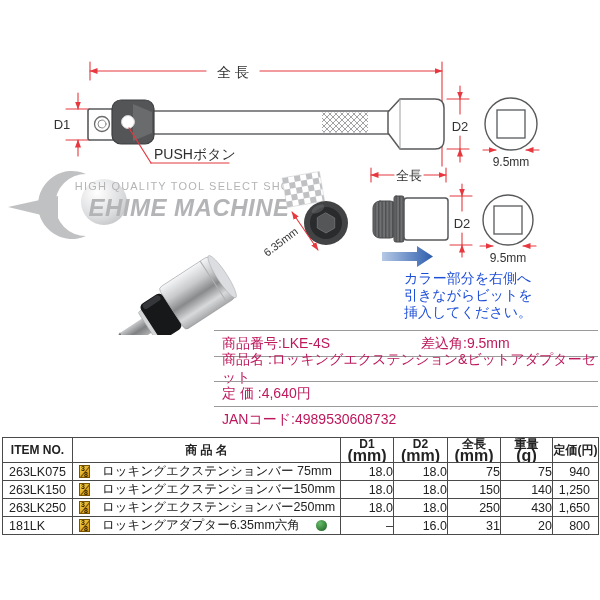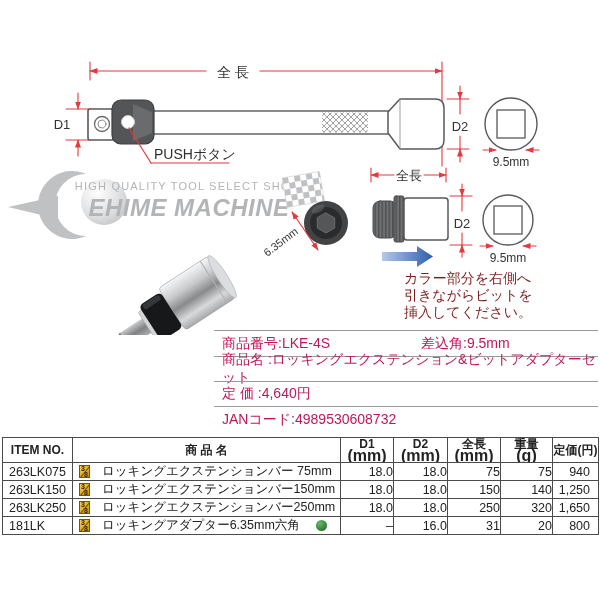--- a/index.html
+++ b/index.html
@@ -1,21 +1,21 @@
 <!DOCTYPE html>
 <html><head>
 <meta charset="utf-8">
 <style>
   html,body{margin:0;padding:0;background:#fff;}
   .canvas{position:relative;width:600px;height:600px;background:#ffffff;overflow:hidden;
           font-family:"Liberation Sans","DejaVu Sans",sans-serif;color:#333;}
   .abs{position:absolute;}
 
   
-  .instruction{left:404px;top:270px;font-size:14px;line-height:17px;color:#7f1d1d;}
+  .instruction{left:404px;top:270px;font-size:14px;line-height:17px;color:#1d4ed8;}
 
   
   .info-table{left:214px;top:330px;width:384px;}
   .info-row{position:relative;border-top:1px solid #9a9a9a;height:25px;display:flex;
             align-items:center;padding-left:8px;font-size:14px;color:#be185d;box-sizing:border-box;}
   .info-row.tall{height:26px;}
   .info-right{position:absolute;left:207px;top:0;height:100%;display:flex;align-items:center;}
 
   
   .spec{left:2px;top:437px;width:596px;border-collapse:collapse;table-layout:fixed;}
@@ -313,21 +313,21 @@
           <span class="badge38">
                 <span class="t3">3</span>
                 <span class="b8">8</span>
               </span>
           <span>ロッキングエクステンションバー250mm</span>
             </span>
           </td>
         <td>18.0</td>
         <td>18.0</td>
         <td>250</td>
-        <td>320</td>
+        <td>430</td>
         <td class="r">1,650</td>
       </tr>
       <tr>
         <td class="l">181LK</td>
         <td class="l">
             <span class="namecell">
           <span class="badge38">
                 <span class="t3">3</span>
                 <span class="b8">8</span>
               </span>

